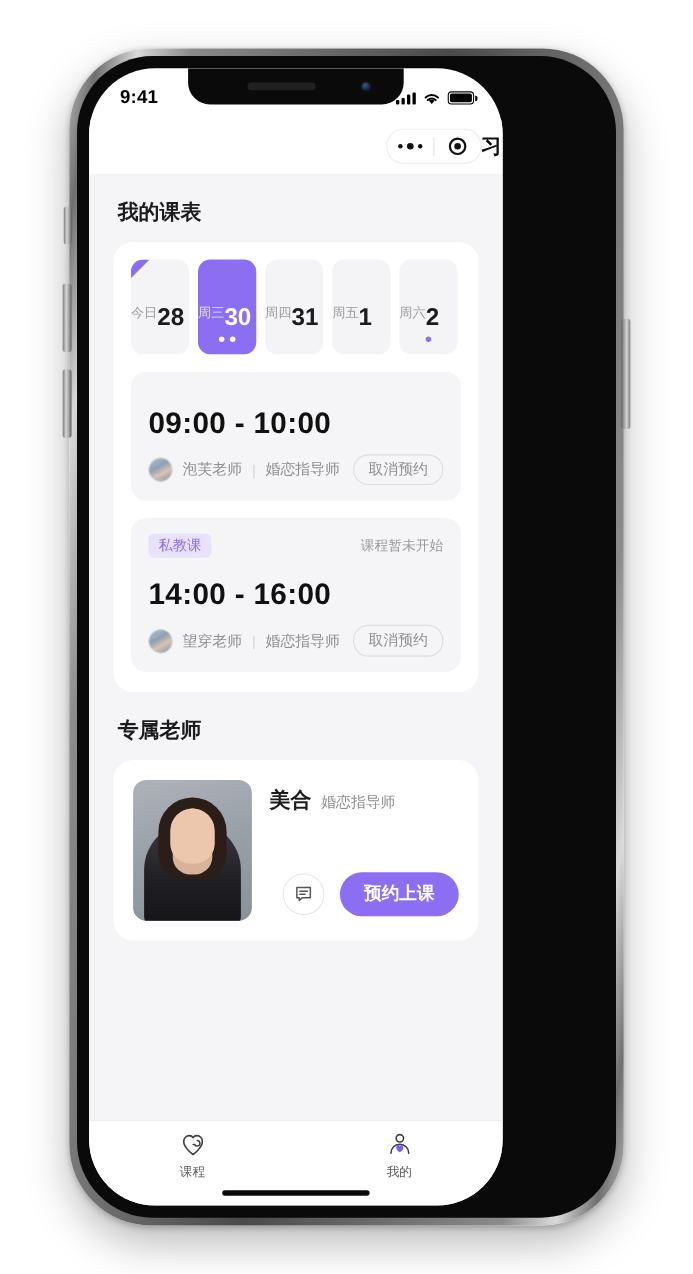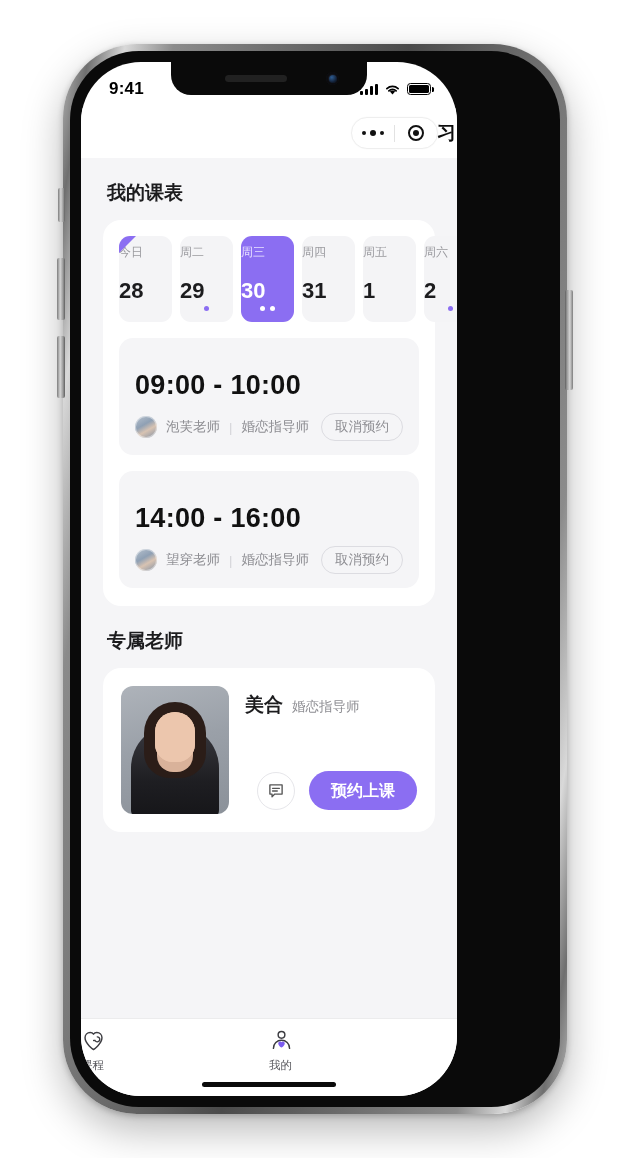--- a/index.html
+++ b/index.html
@@ -100,22 +100,22 @@
 
   .schedule-card{
     margin:0 22px; background:#fff; border-radius:18px; padding:16px 12px 18px;
   }
 
   
   .dates{ display:flex; gap:8px; padding:0 4px; }
   .daycell{
     position:relative; flex:0 0 auto; width:53px; height:86px;
     background:#f4f4f6; border-radius:11px;
-    display:flex; flex-direction:column; 
-    padding-top:10px; overflow:hidden;gap:15px;
+    display:flex; align-items:center;
+    padding-top:10px; overflow:hidden;
   }
   .daycell.active{ background:#8b6ef2; }
   .daycell .dow{ font-size:12px; color:#9a9a9f; line-height:1; }
   .daycell.active .dow{ color:#e7e0ff; }
   .daycell .num{ font-size:22px; font-weight:700; color:#1c1c1e; margin-top:7px; line-height:1; }
   .daycell.active .num{ color:#fff; }
   .dots{ position:absolute; bottom:11px; left:0; right:0; display:flex; justify-content:center; gap:5px; }
   .dots i{ width:5px; height:5px; border-radius:50%; background:#8b6ef2; display:block; }
   .daycell.active .dots i{ background:#fff; }
   .today-corner{
@@ -191,21 +191,21 @@
   .book-btn{
     background:#8b6ef2; color:#fff; font-size:16px; font-weight:600;
     padding:11px 22px; border-radius:22px; border:none; line-height:1.1;
   }
 
   
   .tabbar{
     position:absolute; left:0; right:0; bottom:0; height:78px; background:#fff;
     border-top:1px solid #ececed; display:flex; padding-top:9px;
   }
-  .tab{ flex:1; display:flex; flex-direction:column; align-items:flex-start; gap:5px; }
+  .tab{ flex:1; display:flex; flex-direction:column; align-items:center; gap:5px; }
   .tab-label{ font-size:11.5px; color:#5a5a5f; }
   .home-ind{
     position:absolute; left:50%; transform:translateX(-50%); bottom:9px;
     width:134px; height:5px; border-radius:3px; background:#0a0a0a;
   }
 </style>
 </head>
 <body>
 
 <div id="stage">
@@ -262,27 +262,20 @@
 
       <div class="sec-title">我的课表</div>
 
       <div class="schedule-card">
 
         <div class="dates">
           <div class="daycell">
             <div class="today-corner"></div>
             <div class="dow">今日</div>
             <div class="num">28</div>
-          </div>
-          <div class="daycell">
-            <div class="dow">周二</div>
-            <div class="num">29</div>
-            <div class="dots">
-                <i></i>
-              </div>
           </div>
           <div class="daycell active">
             <div class="dow">周三</div>
             <div class="num">30</div>
             <div class="dots">
                 <i></i>
                 <i></i>
               </div>
           </div>
           <div class="daycell">
@@ -309,20 +302,24 @@
               <div class="tavatar"></div>
               <span class="tname">泡芙老师</span>
               <span class="tsep">|</span>
               <span class="trole">婚恋指导师</span>
             </div>
             <button class="ghost-btn">取消预约</button>
           </div>
         </div>
 
         <div class="lesson">
+          <div class="lesson-top">
+            <div class="badge private">私教课</div>
+            <div class="lesson-status muted">课程暂未开始</div>
+          </div>
           <div class="lesson-time">14:00 - 16:00</div>
           <div class="lesson-bot">
             <div class="teacher-line">
               <div class="tavatar"></div>
               <span class="tname">望穿老师</span>
               <span class="tsep">|</span>
               <span class="trole">婚恋指导师</span>
             </div>
             <button class="ghost-btn">取消预约</button>
           </div>

